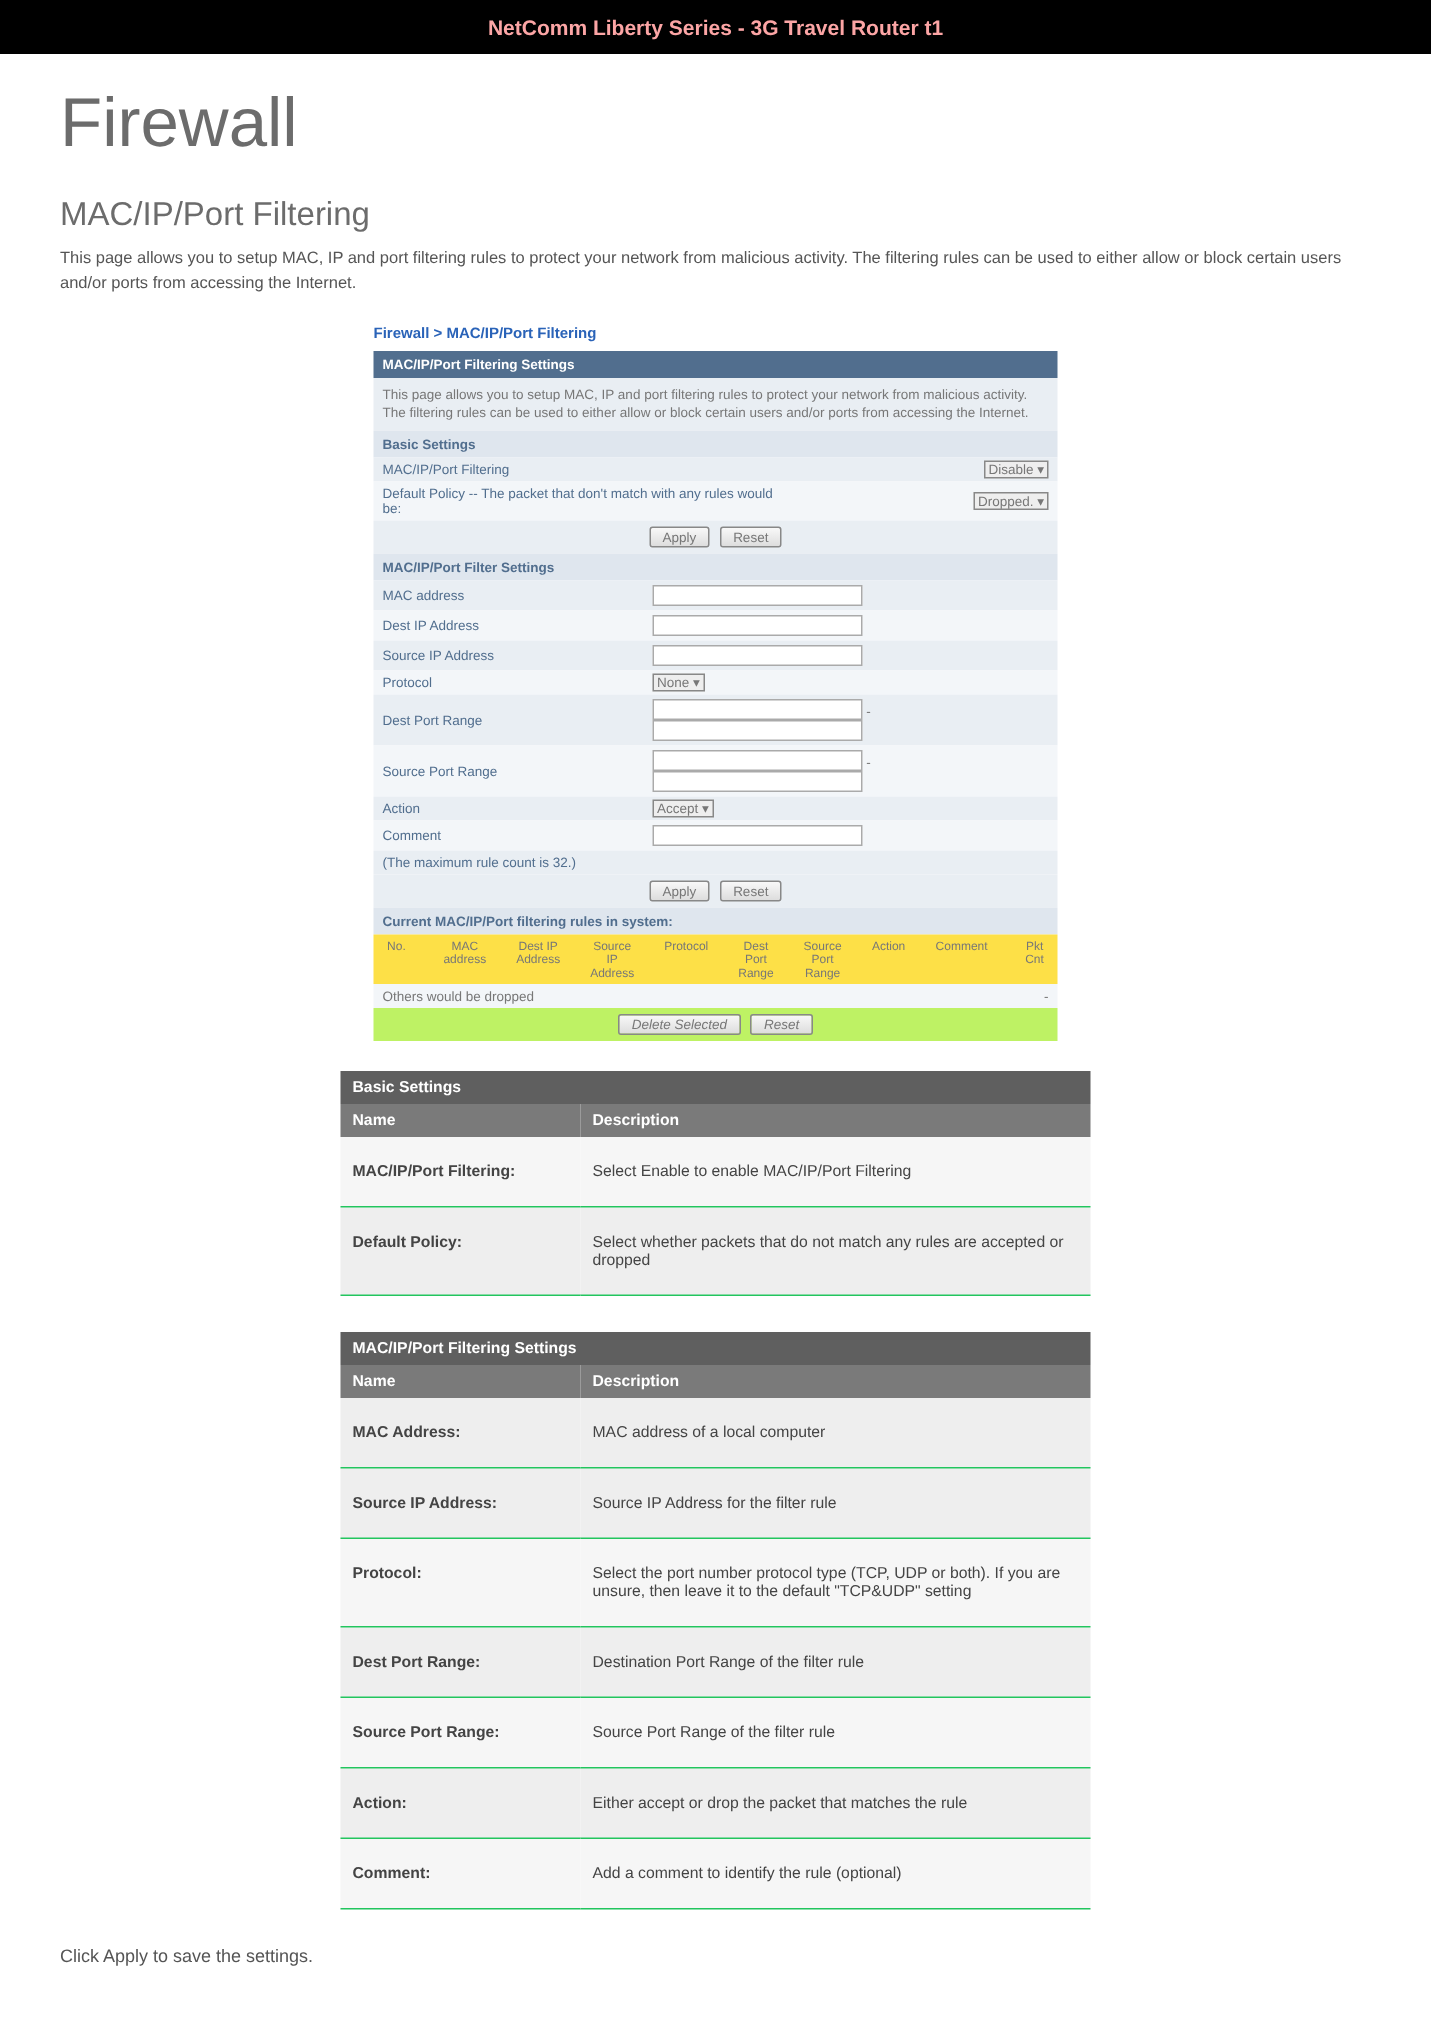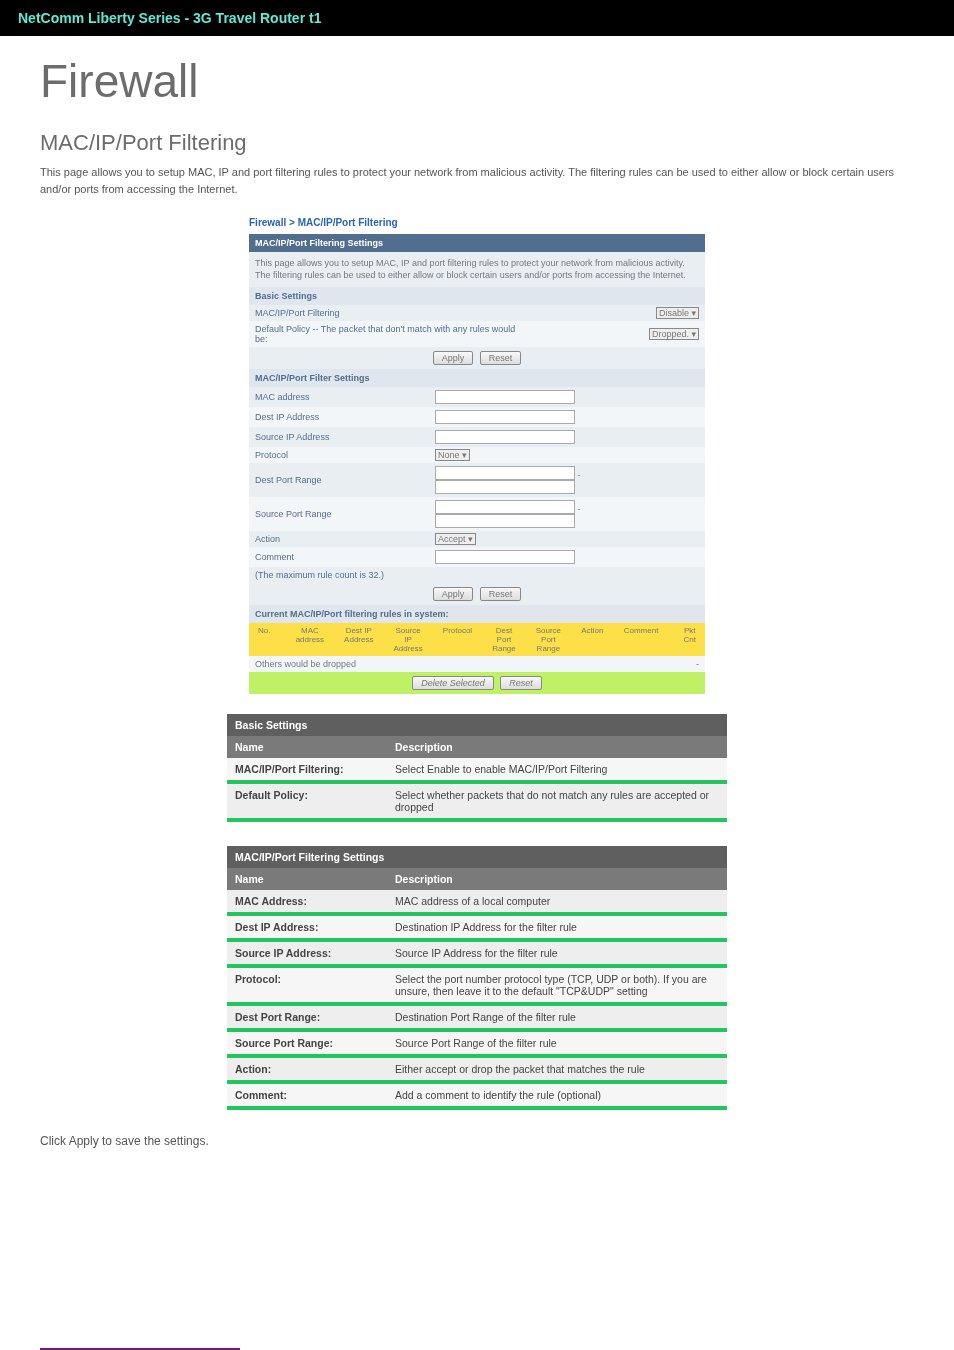--- a/index.html
+++ b/index.html
@@ -5,25 +5,25 @@
   * { box-sizing: border-box; margin: 0; padding: 0; }
   body {
     font-family: Arial, Helvetica, sans-serif;
     background: #fff;
     width: 954px;
     color: #555;
     font-size: 11px;
   }
   .header-bar {
     background: #000;
-    color: #5eead4;
+    color: #fca5a5;
     font-size: 14px;
     font-weight: 600;
     padding: 10px 18px;
-    text-align: left;
+    text-align: center;
   }
   .page {
     padding: 18px 40px 30px 40px;
   }
   h1.firewall {
     font-size: 46px;
     font-weight: 300;
     color: #6c6c6c;
     margin-bottom: 22px;
   }
@@ -118,22 +118,22 @@
     background: #5f5f5f;
     color: #fff;
     text-align: left;
     padding: 5px 8px;
     font-weight: 600;
   }
   table.info th.sub {
     background: #7a7a7a;
   }
   table.info td {
-    padding: 5px 8px;
-    border-bottom: 4px solid #22c55e;
+    padding: 17px 8px;
+    border-bottom: 1px solid #22c55e;
     background: #f6f6f6;
     color: #444;
     vertical-align: top;
   }
   table.info tr.alt td { background: #eeeeee; }
   table.info td.namecell { font-weight: 600; width: 160px; }
 
   .save-note {
     font-size: 12px;
     color: #555;
@@ -289,24 +289,20 @@
           <th colspan="2">MAC/IP/Port Filtering Settings</th>
         </tr>
     <tr>
       <th class="sub">Name</th>
       <th class="sub">Description</th>
     </tr>
     <tr class="alt">
       <td class="namecell">MAC Address:</td>
       <td>MAC address of a local computer</td>
     </tr>
-    <tr>
-      <td class="namecell">Dest IP Address:</td>
-      <td>Destination IP Address for the filter rule</td>
-    </tr>
     <tr class="alt">
       <td class="namecell">Source IP Address:</td>
       <td>Source IP Address for the filter rule</td>
     </tr>
     <tr>
       <td class="namecell">Protocol:</td>
       <td>Select the port number protocol type (TCP, UDP or both). If you are unsure, then leave it to the default "TCP&amp;UDP" setting</td>
     </tr>
     <tr class="alt">
       <td class="namecell">Dest Port Range:</td>

